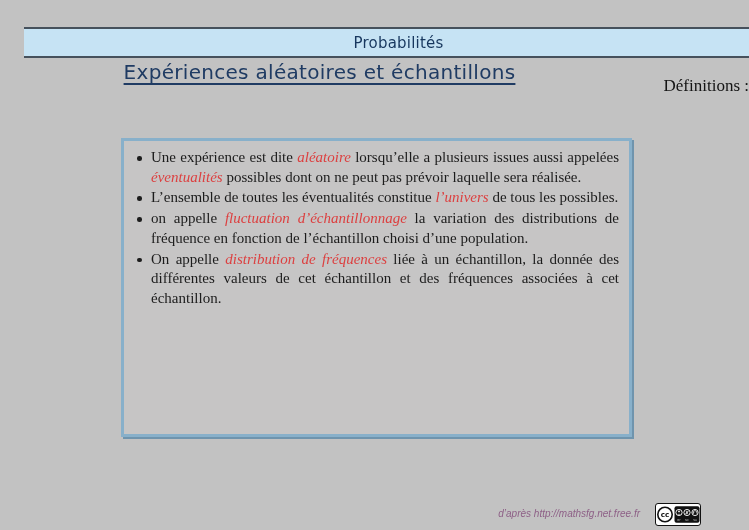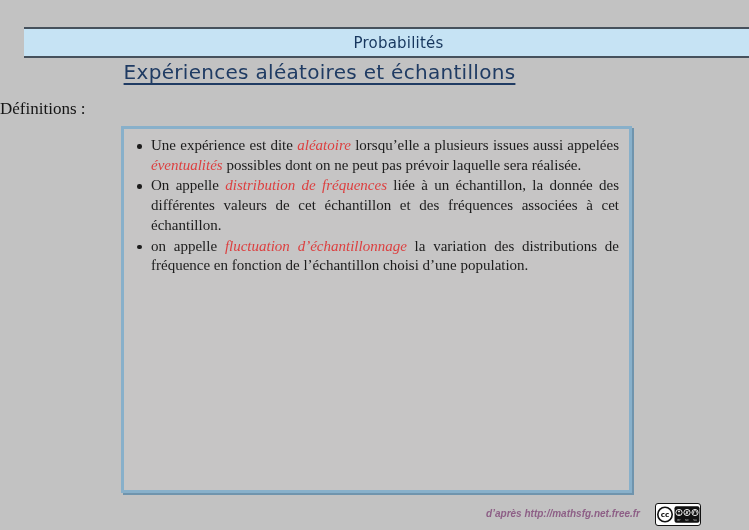--- a/index.html
+++ b/index.html
@@ -35,27 +35,27 @@
   .subtitle{
     position:absolute;top:60px;left:0;width:639px;
     text-align:center;
     font-family:"DejaVu Sans", sans-serif;
     font-size:20px;color:#1f3b63;
     text-decoration:underline;
     text-underline-offset:4px;
     letter-spacing:.3px;
   }
   .section-heading{
-    position:absolute;top:99px;left:0;width:749px;
-    text-align:left;
+    position:absolute;top:76px;left:0;width:749px;
+    text-align:right;
     font-family:"Liberation Serif", serif;
     font-size:17px;color:#141414;
   }
   .defbox{
-    position:absolute;top:126px;left:121px;width:511px;height:367px;
+    position:absolute;top:138px;left:121px;width:511px;height:299px;
     background:var(--box-bg);
     border:3px solid var(--box-border);
     box-shadow:2px 2px 0 var(--box-border-dark);
     padding:7px 10px 6px 10px;
   }
   .defbox ul{
     list-style:none;
     font-size:15px;line-height:19.7px;color:var(--text);
     text-align:justify;
     hyphens:auto;-webkit-hyphens:auto;
@@ -72,42 +72,42 @@
     background:var(--text);
   }
   .seg-n{font-style:normal;color:var(--text);}
   .seg-r{font-style:italic;color:var(--red);}
   .seg-i{font-style:italic;color:var(--text);}
   .footer-credit{
     position:absolute;top:508px;right:109px;
     font-family:"Liberation Sans", sans-serif;
     font-style:italic;font-size:10px;color:var(--credit);
     cursor:pointer;
-    font-weight:bold;
   }
   .cc-badge{
     position:absolute;top:503px;left:655px;width:46px;height:23px;
   }
 </style>
 </head>
 <body>
 
 <div class="topbar">
   <span class="title">Probabilités</span>
 </div>
 
 <div class="subtitle">Expériences aléatoires et échantillons</div>
 
 <div class="section-heading">Définitions :</div>
 
 <div class="defbox">
   <ul>
       <li><span class="seg-n">Une expérience est dite </span><span class="seg-r">aléatoire</span><span class="seg-n"> lorsqu’elle a plusieurs issues aussi appelées </span><span class="seg-r">éventualités</span><span class="seg-n"> possibles dont on ne peut pas prévoir laquelle sera réalisée.</span></li>
+      <li><span class="seg-n">L’ensemble de toutes les éventualités constitue </span><span class="seg-r">l’univers</span><span class="seg-n"> de tous les possibles.</span></li>
+      <li><span class="seg-n">on appelle </span><span class="seg-r">fluctuation d’échantillonnage</span><span class="seg-n"> la variation des distributions de fréquence en fonction de l’échantillon choisi d’une population.</span></li>
       <li><span class="seg-n">On appelle </span><span class="seg-r">distribution de fréquences</span><span class="seg-n"> liée à un échantillon, la donnée des différentes valeurs de cet échantillon et des fréquences associées à cet échantillon.</span></li>
-      <li><span class="seg-n">on appelle </span><span class="seg-r">fluctuation d’échantillonnage</span><span class="seg-n"> la variation des distributions de fréquence en fonction de l’échantillon choisi d’une population.</span></li>
     </ul>
 </div>
 
 <div class="footer-credit">d’après http://mathsfg.net.free.fr</div>
 
 <svg class="cc-badge" viewBox="0 0 46 23" xmlns="http://www.w3.org/2000/svg" aria-hidden="true">
 
   <rect x="0.5" y="0.5" width="45" height="22" rx="2.5" fill="#ffffff" stroke="#111111" stroke-width="1"></rect>
 
   <g>

